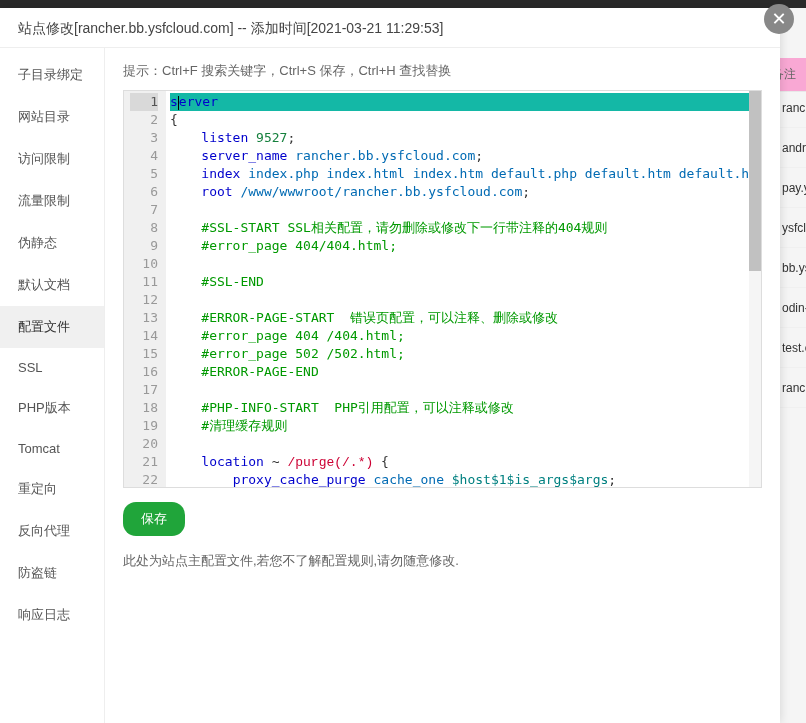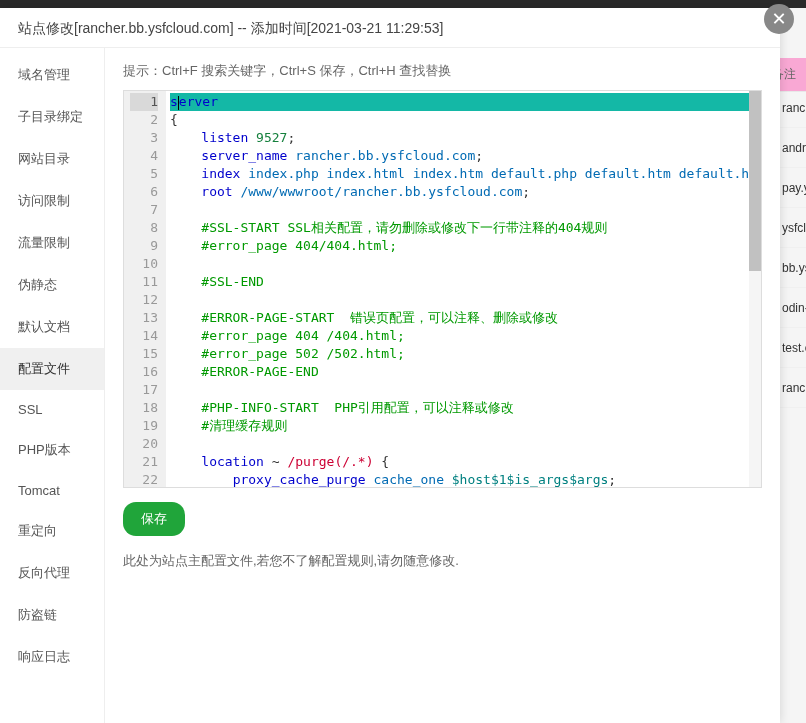--- a/index.html
+++ b/index.html
@@ -108,21 +108,21 @@
       overflow: hidden;
     }
     .code .line { height: 18px; }
     .code .line.hl { background: #14b8a6; }
     .tok-kw { color: #0000cc; }
     .tok-punc { color: #333; }
     .tok-num { color: #15803d; }
     .tok-str { color: #006ab3; }
     .tok-cmt { color: #009900; }
     .tok-var { color: #008080; }
-    .tok-regex { color: #c03; }
+    .tok-regex { color: #c03; font-family: Liberation Mono, monospace; }
     .cursor {
       display: inline-block;
       width: 1px;
       height: 14px;
       background: #000;
       vertical-align: middle;
     }
     .scrollbar {
       width: 12px;
       background: #f5f5f5;
@@ -193,21 +193,20 @@
     <div class="row">ranch</div>
   </div>
 
 <div class="modal">
   <div class="close-btn">
     <span>✕</span>
   </div>
   <div class="modal-header">站点修改[rancher.bb.ysfcloud.com] -- 添加时间[2021-03-21 11:29:53]</div>
   <div class="modal-body">
     <div class="sidebar" id="sidebar">
-        <div class="sidebar-item"><span>域名管理</span></div>
         <div class="sidebar-item"><span>子目录绑定</span></div>
         <div class="sidebar-item"><span>网站目录</span></div>
         <div class="sidebar-item"><span>访问限制</span></div>
         <div class="sidebar-item"><span>流量限制</span></div>
         <div class="sidebar-item"><span>伪静态</span></div>
         <div class="sidebar-item"><span>默认文档</span></div>
         <div class="sidebar-item active"><span>配置文件</span></div>
         <div class="sidebar-item"><span>SSL</span></div>
         <div class="sidebar-item"><span>PHP版本</span></div>
         <div class="sidebar-item"><span>Tomcat</span></div>

